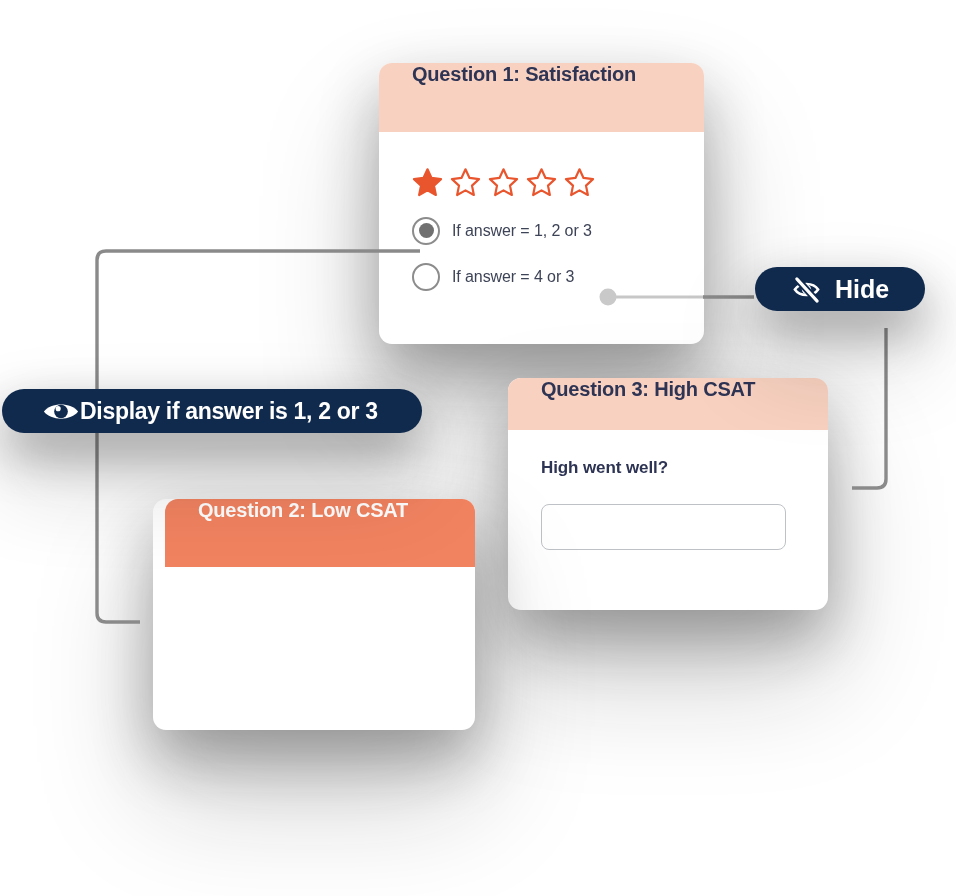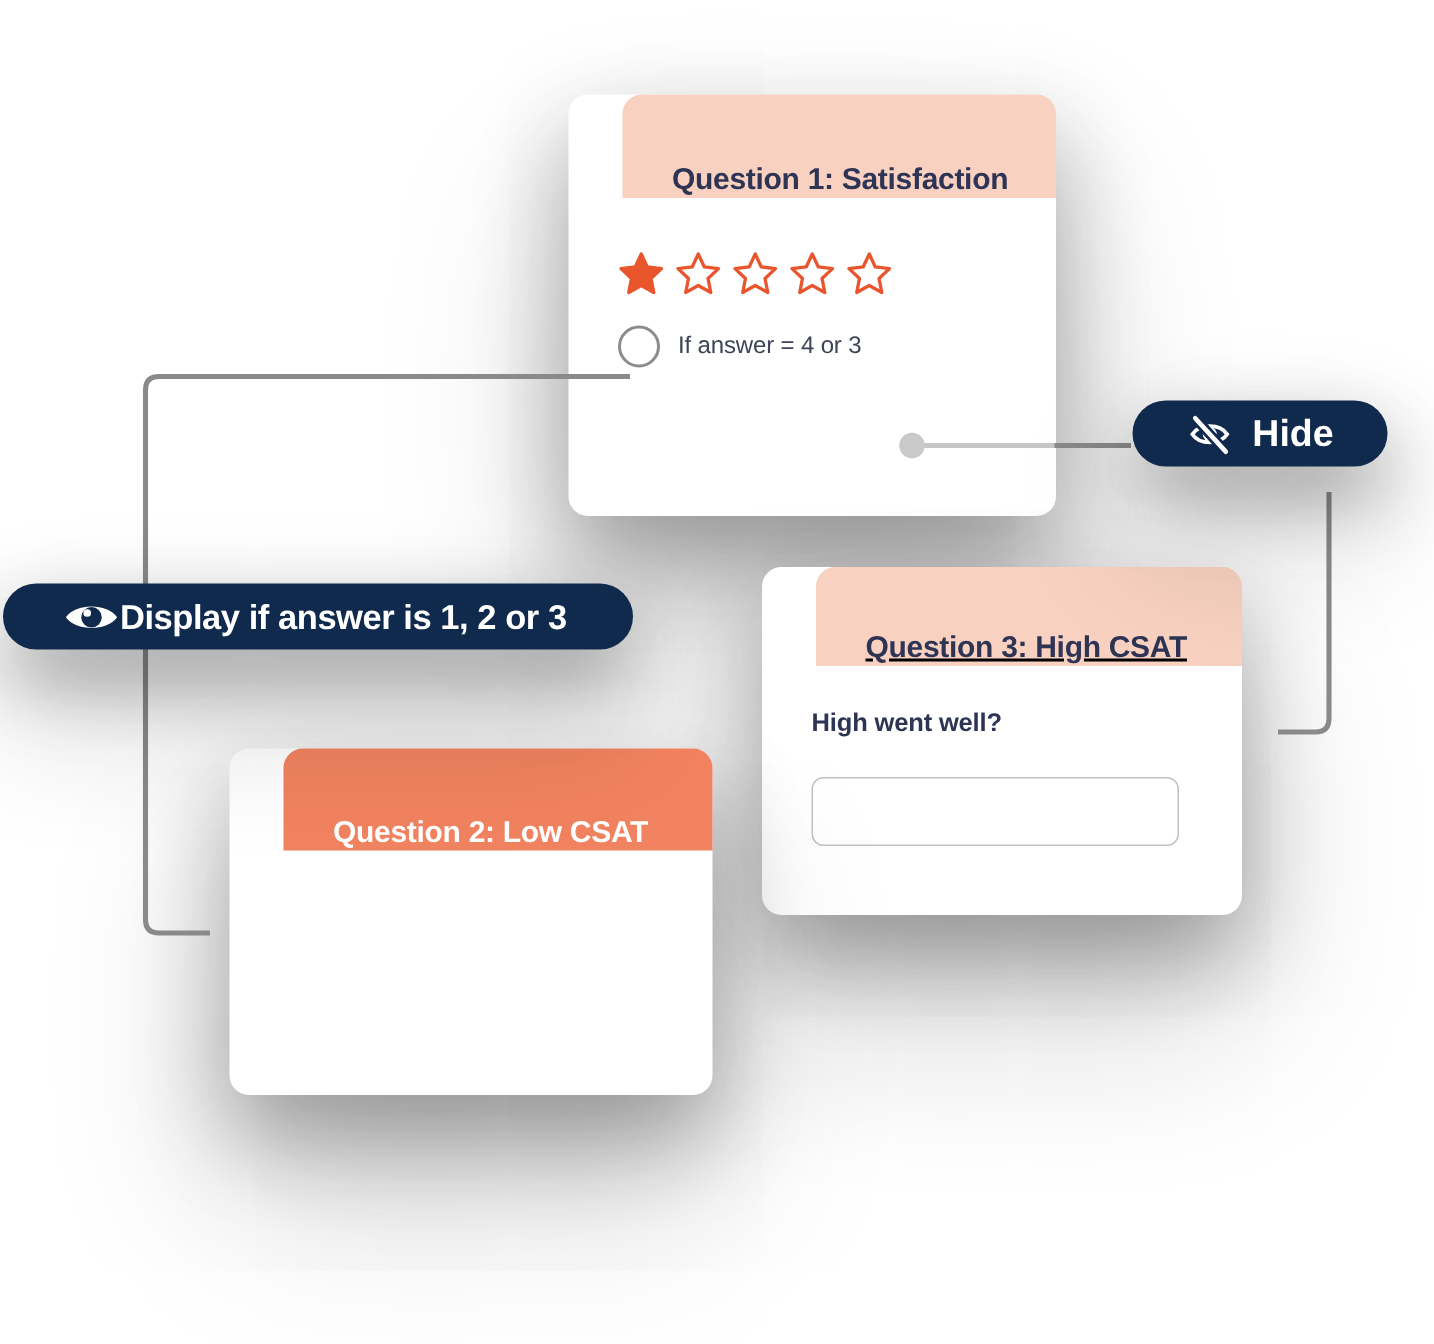--- a/index.html
+++ b/index.html
@@ -11,32 +11,32 @@
   html,body{background:#fff;}
   body{font-family:"Liberation Sans", sans-serif;}
   .stage{position:relative;width:956px;height:896px;background:var(--white);overflow:hidden;}
 
   
   .connectors{position:absolute;left:0;top:0;width:956px;height:896px;z-index:5;pointer-events:none;}
 
   
   .card{position:absolute;background:var(--white);border-radius:13px;z-index:1;
         box-shadow:0 28px 60px rgba(25,25,25,.33), 0 65px 120px rgba(25,25,25,.22);}
-  .card-head{height:69px;border-radius:13px 13px 0 0;display:flex;align-items:flex-end;
-             padding-left:33px;background:var(--peach);margin-left:36px;}
+  .card-head{height:69px;border-radius:13px 13px 0 0;display:flex;align-items:flex-start;
+             padding-left:33px;background:var(--peach);}
   .card-head h2{font-size:20px;font-weight:700;color:var(--text);letter-spacing:-.2px;}
   .card-head.coral{background:var(--coral);}
   .card-head.coral h2{color:#fff;}
   .card-body{padding:22px 30px 0 33px;}
   .question{font-size:17px;font-weight:700;color:var(--text);letter-spacing:-.1px;}
 
   #card-q1{left:379px;top:63px;width:325px;height:281px;}
   #card-q3{left:508px;top:378px;width:320px;height:232px;}
-  #card-q3 .card-head{height:66px;text-decoration:underline;}
-  #card-q2{left:153px;top:499px;width:322px;height:231px;}
+  #card-q3 .card-head{height:52px;}
+  #card-q2{left:153px;top:499px;width:322px;height:231px;padding-left:12px;}
   #card-q2 .card-head{height:68px;}
 
   
   .stars{display:flex;gap:7px;margin-top:14px;}
   .stars svg{width:31px;height:31px;cursor:pointer;}
   .stars .outline path{fill:#fff;stroke:var(--star);stroke-width:1.7;stroke-linejoin:round;}
   .stars .filled path{fill:var(--star);stroke:var(--star);stroke-width:1.7;stroke-linejoin:round;}
 
   
   .option{display:flex;align-items:center;gap:12px;margin-top:17px;height:29px;cursor:pointer;}
@@ -98,20 +98,26 @@
             <path d="M12 1 L15.12 7.71 L22.46 8.6 L17.04 13.64 L18.47 20.9 L12 17.3 L5.53 20.9 L6.96 13.64 L1.54 8.6 L8.88 7.71 Z"></path>
           </svg>
           <svg viewBox="0 0 24 24" class="outline">
             <path d="M12 1 L15.12 7.71 L22.46 8.6 L17.04 13.64 L18.47 20.9 L12 17.3 L5.53 20.9 L6.96 13.64 L1.54 8.6 L8.88 7.71 Z"></path>
           </svg>
           <svg viewBox="0 0 24 24" class="outline">
             <path d="M12 1 L15.12 7.71 L22.46 8.6 L17.04 13.64 L18.47 20.9 L12 17.3 L5.53 20.9 L6.96 13.64 L1.54 8.6 L8.88 7.71 Z"></path>
           </svg>
         </div>
       <div class="option">
+        <span class="radio selected">
+            <span class="dot"></span>
+          </span>
+        <span class="opt-label">If answer = 1, 2 or 3</span>
+      </div>
+      <div class="option">
         <span class="radio"></span>
         <span class="opt-label">If answer = 4 or 3</span>
       </div>
     </div>
   </section>
 
   <section class="card" id="card-q3">
     <header class="card-head">
       <h2>Question 3: High CSAT</h2>
     </header>

